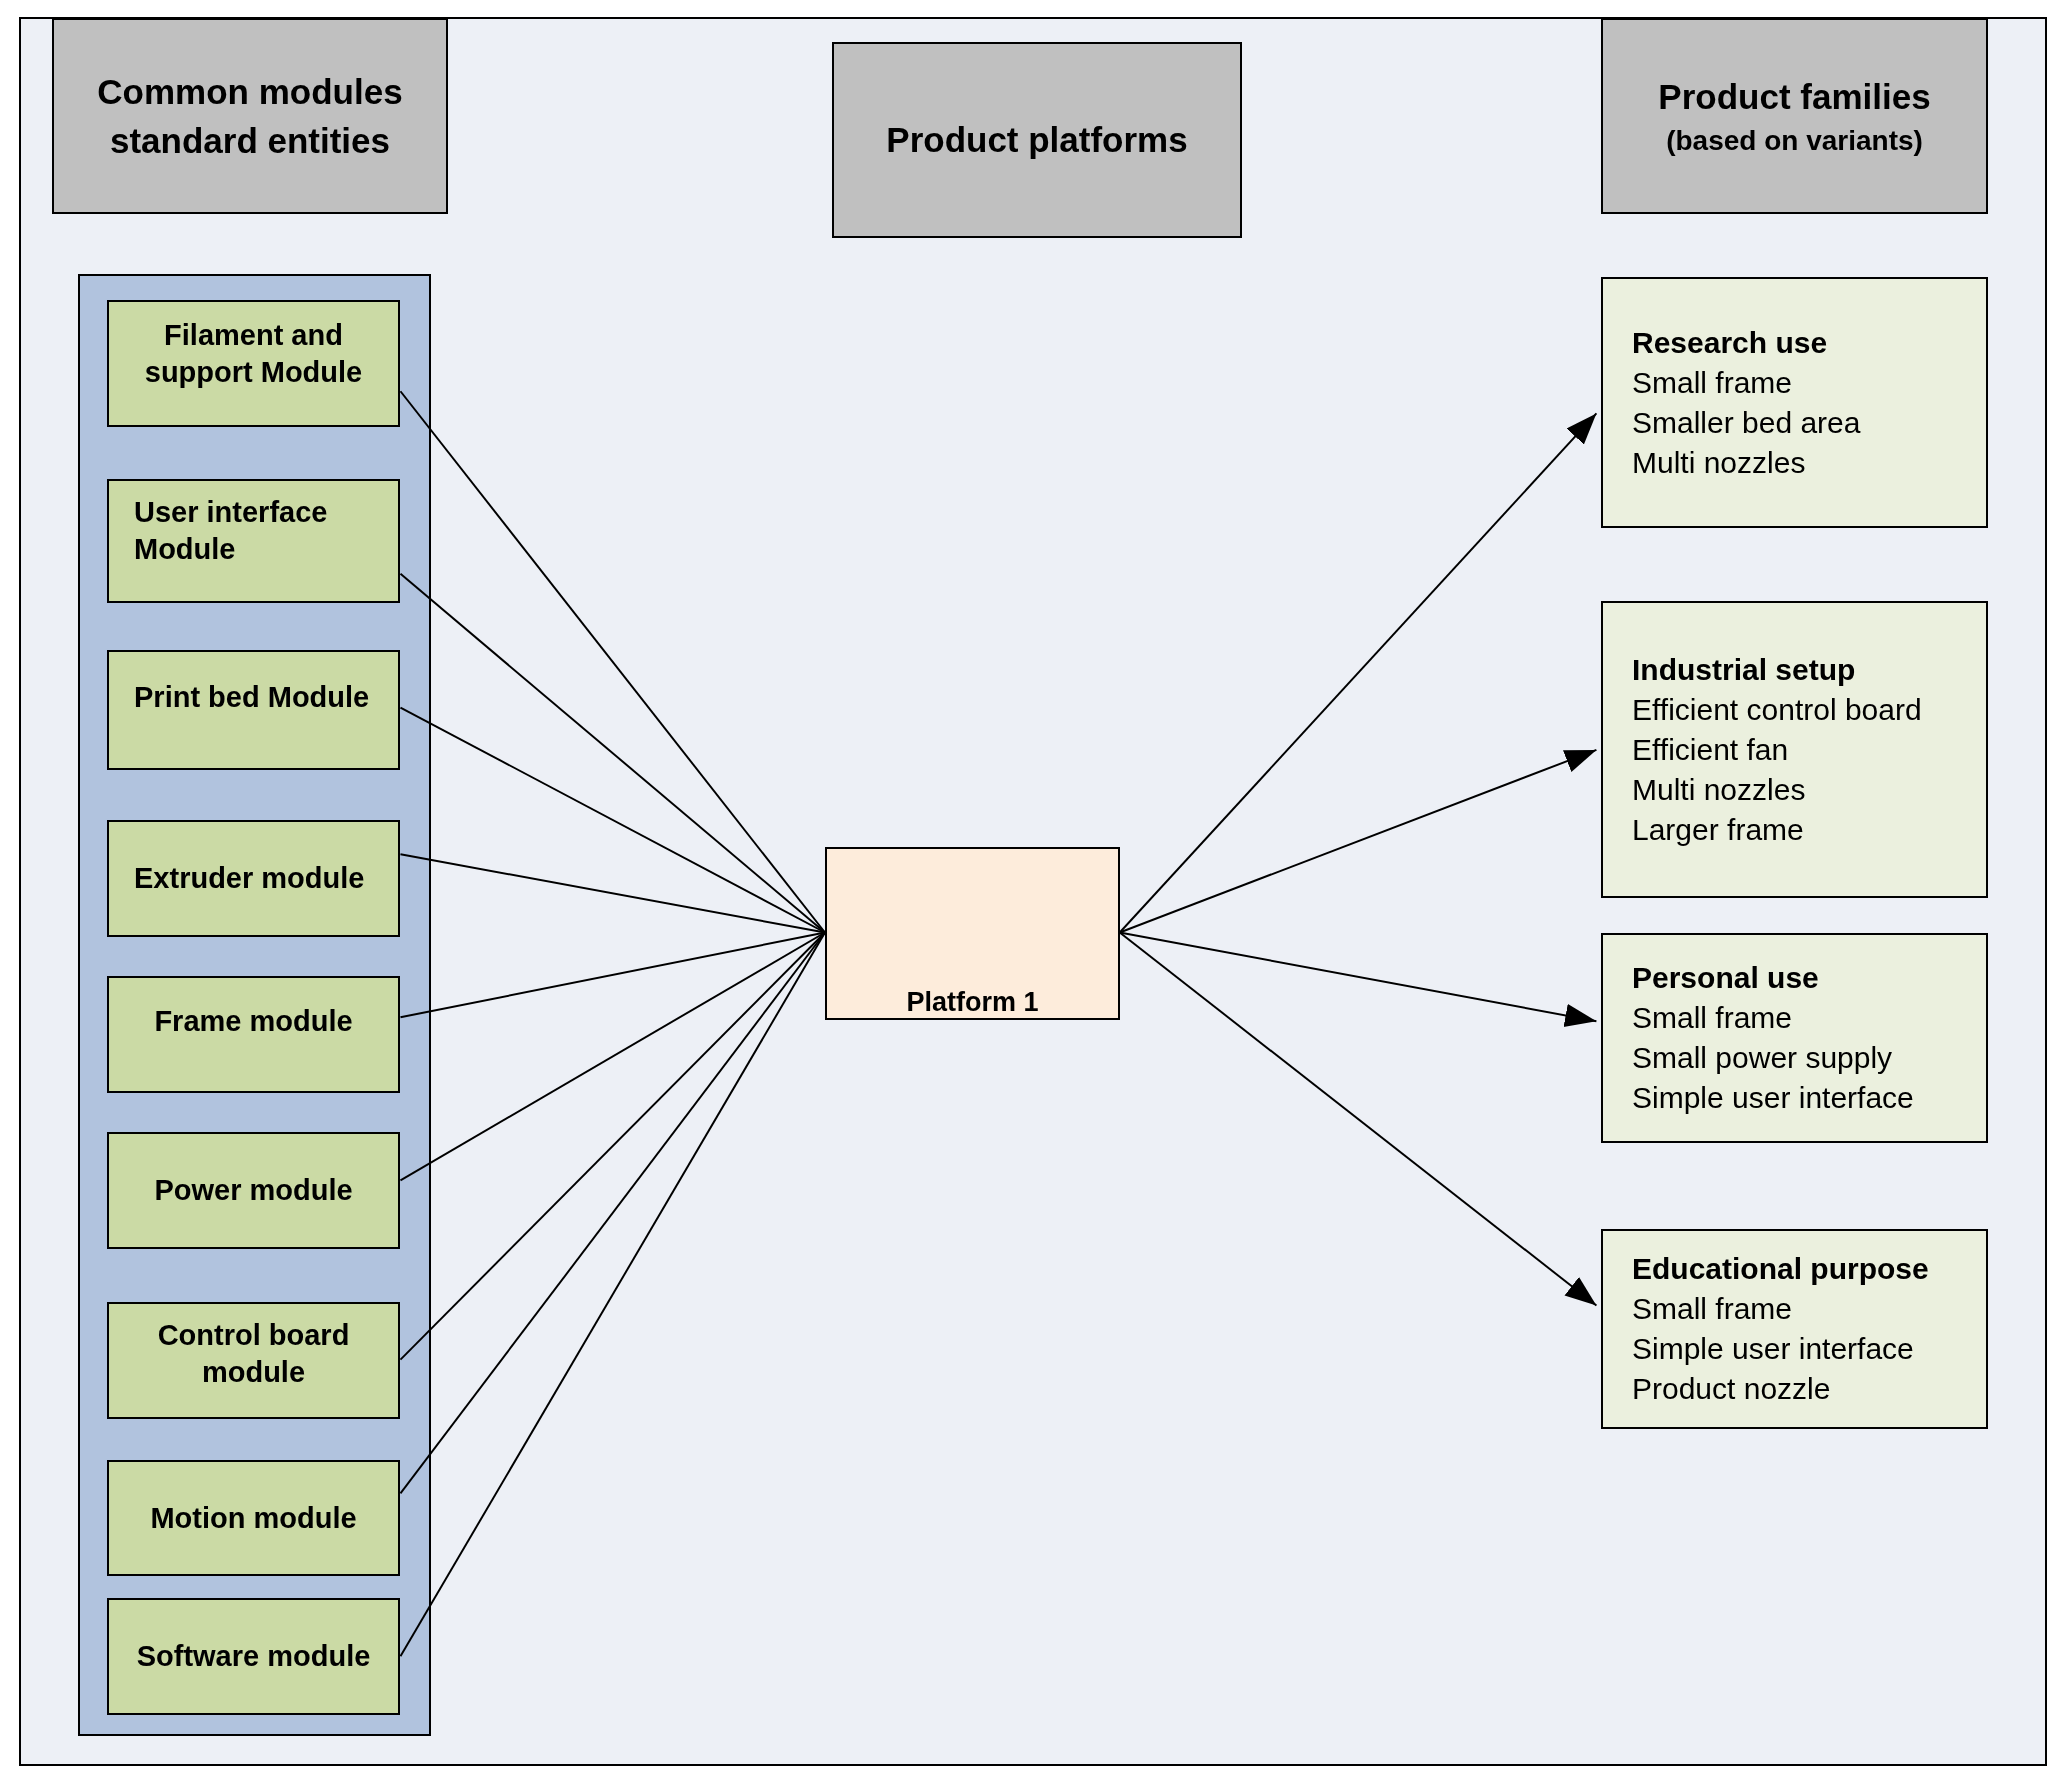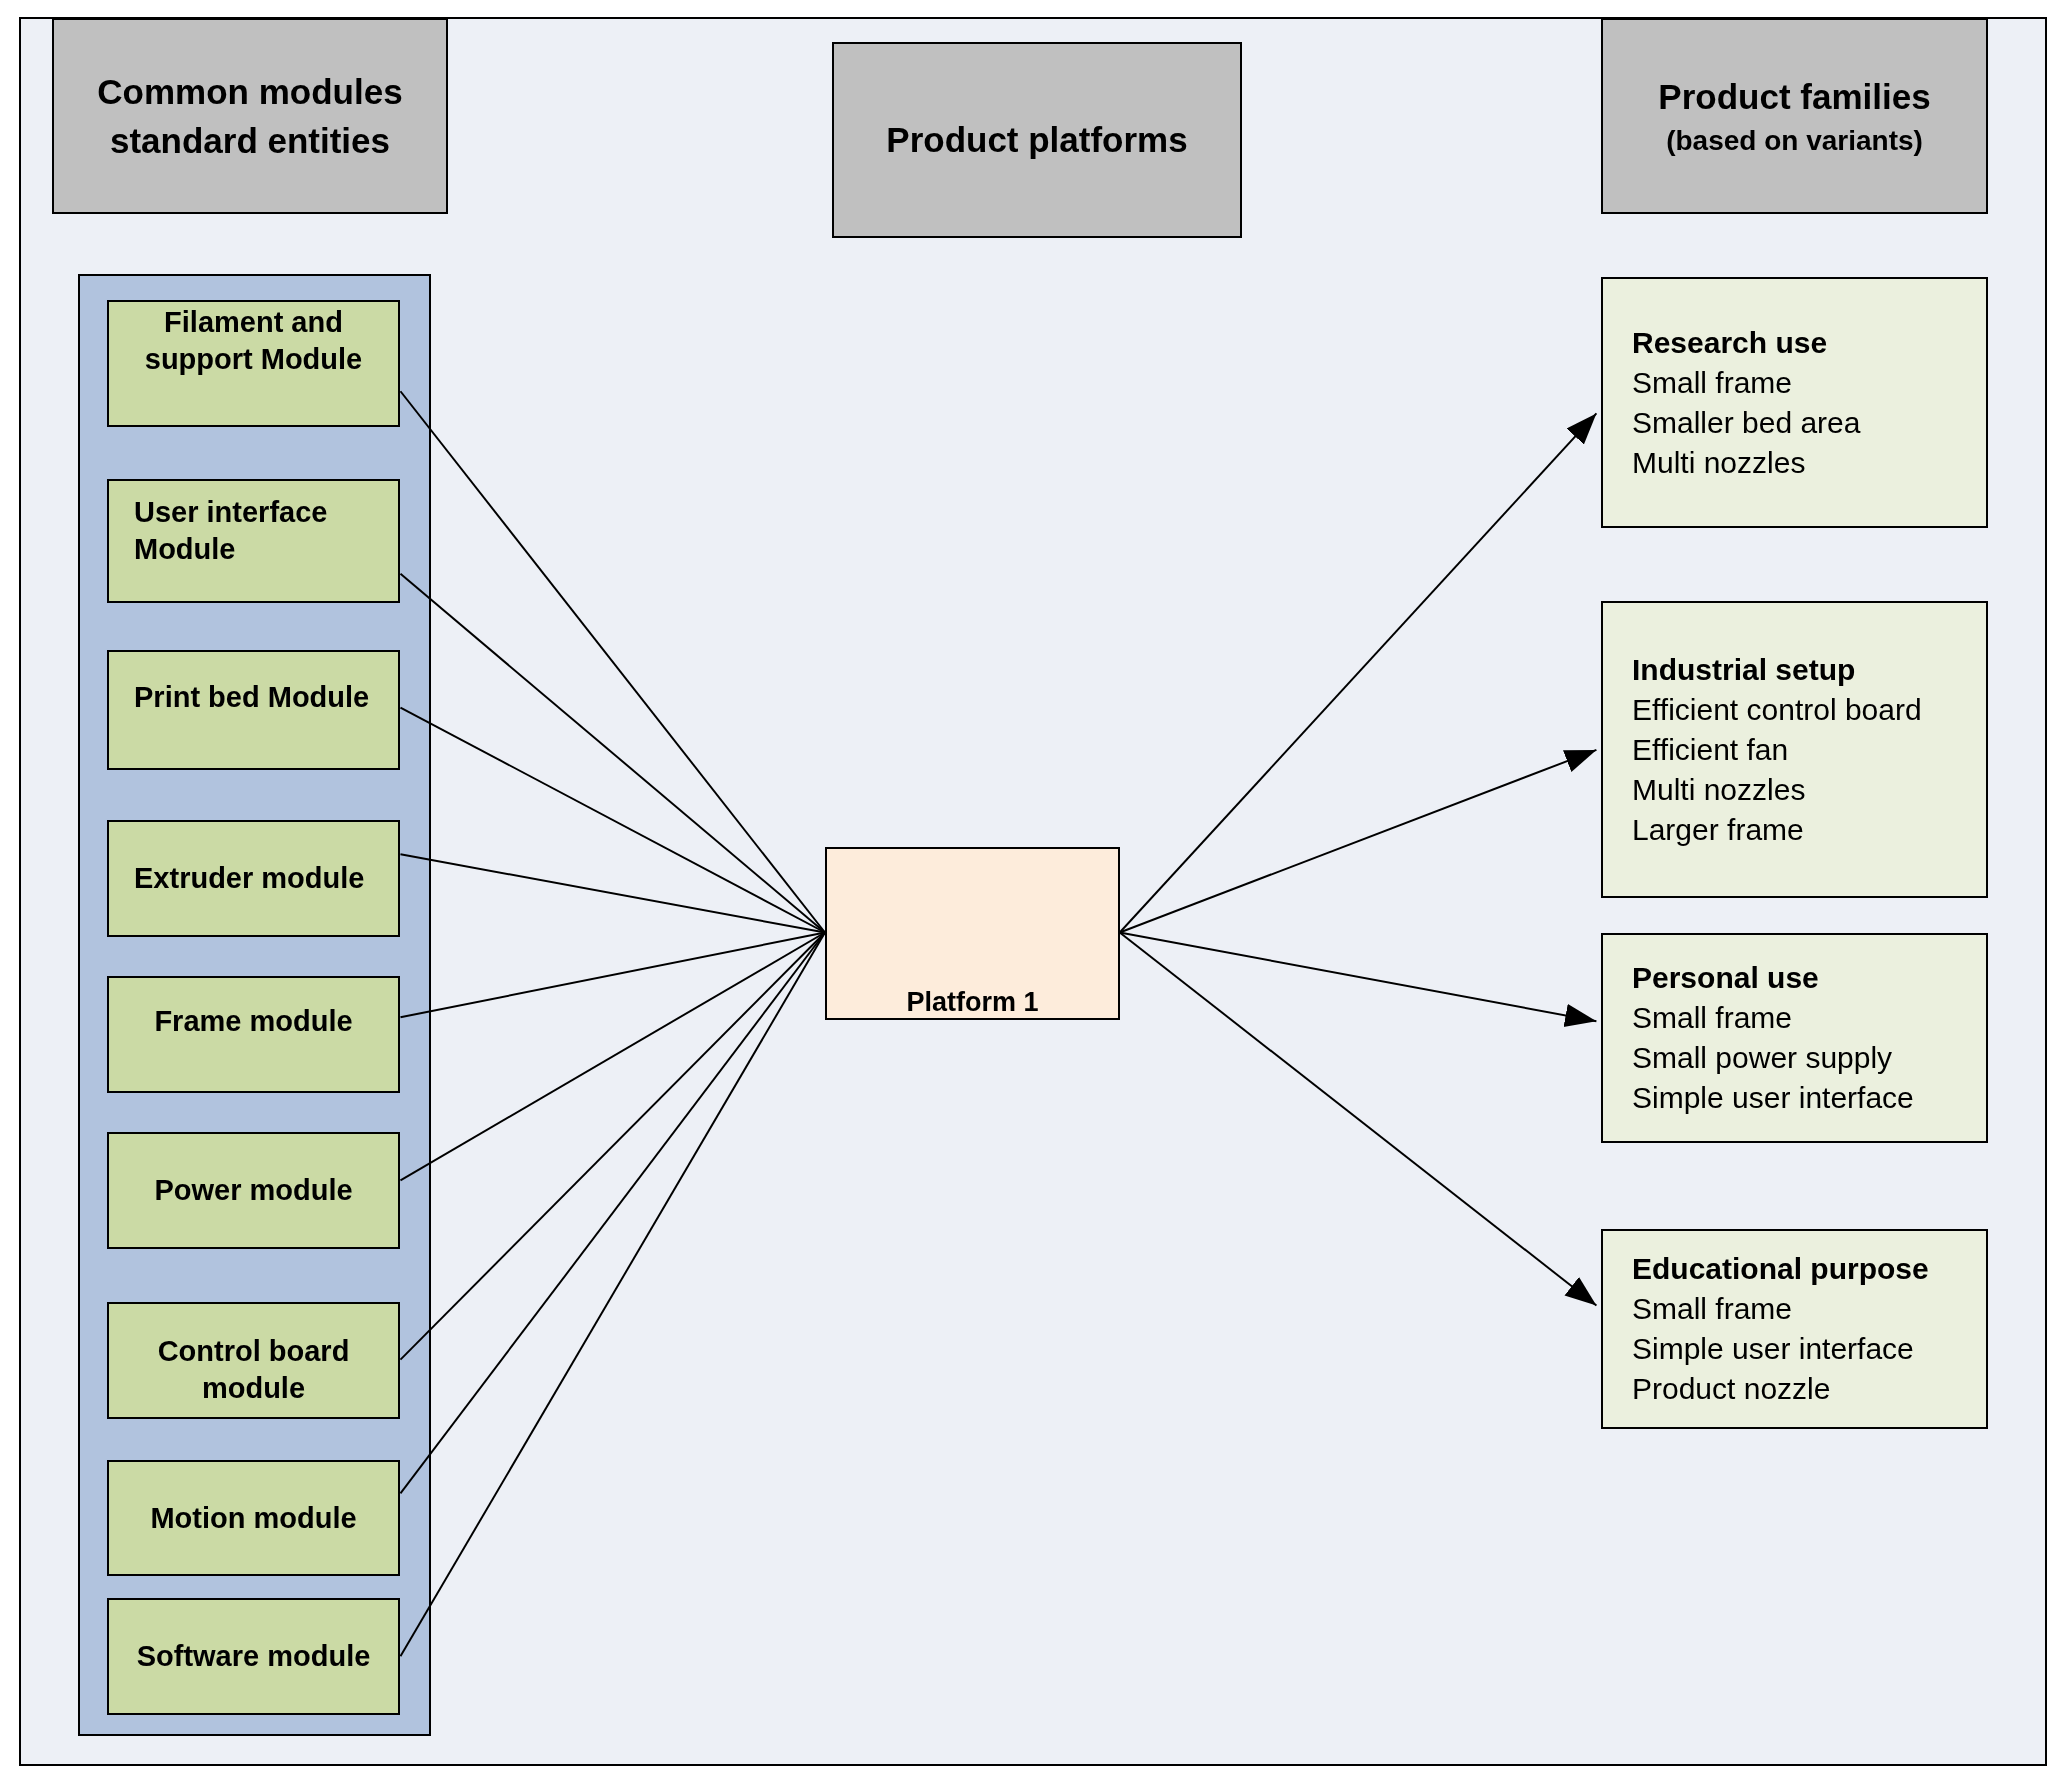--- a/index.html
+++ b/index.html
@@ -29,27 +29,27 @@
     position: absolute; left: 78px; top: 274px; width: 353px; height: 1462px;
     background: var(--container_bg); border: 2px solid #000; z-index: 1;
   }
 
   .module {
     position: absolute; left: 107px; width: 293px;
     background: var(--module_bg); border: 2px solid #000;
     display: flex; flex-direction: column;
     font-weight: bold; font-size: 29px; line-height: 37px; z-index: 2;
   }
-  .m1 { top: 300px;  height: 127px; align-items: center; text-align: center; padding-top: 2px; }
+  .m1 { top: 300px;  height: 127px; align-items: center; text-align: center; padding-top: 15px; }
   .m2 { top: 479px;  height: 124px; align-items: flex-start; text-align: left; padding: 13px 5.2px 0 25px; }
   .m3 { top: 650px;  height: 120px; align-items: flex-start; text-align: left; padding: 27px 5.2px 0 25px; }
   .m4 { top: 820px; height: 117px; align-items: flex-start; text-align: left; justify-content: center; padding-left: 25px; }
   .m5 { top: 976px; height: 117px; align-items: center; text-align: left; padding-top: 25px; }
   .m6 { top: 1132px; height: 117px; align-items: center; text-align: center; justify-content: center; }
-  .m7 { top: 1302px; height: 117px; align-items: center; text-align: center; padding-top: 29px; }
+  .m7 { top: 1302px; height: 117px; align-items: center; text-align: center; padding-top: 13px; }
   .m8 { top: 1460px; height: 116px; align-items: center; text-align: center; justify-content: center; }
   .m9 { top: 1598px; height: 117px; align-items: center; text-align: center; justify-content: center; }
 
   .platform {
     position: absolute; left: 825px; top: 847px; width: 295px; height: 173px;
     background: var(--platform_bg); border: 2px solid #000;
     display: flex; justify-content: center; align-items: flex-end;
     font-weight: bold; font-size: 27px; z-index: 2;
   }
 

